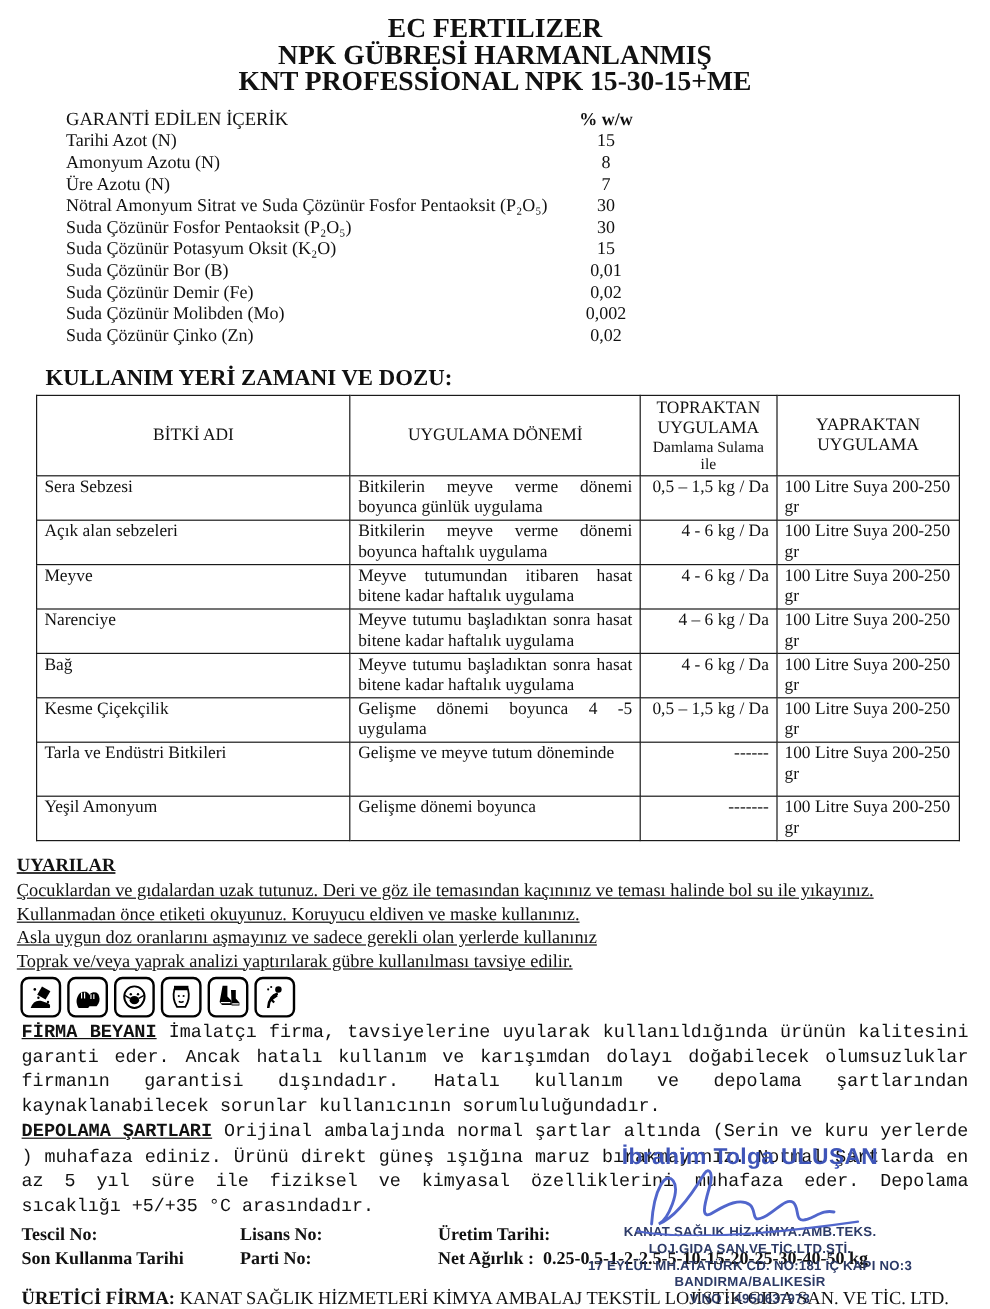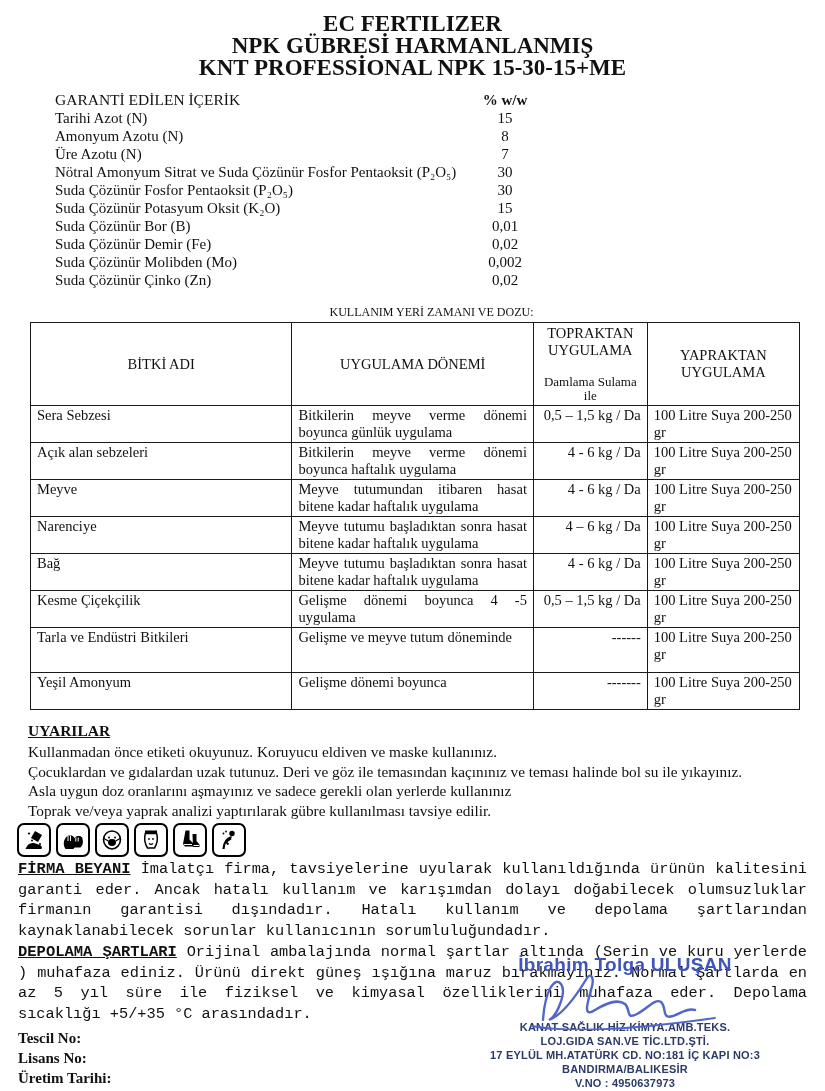--- a/index.html
+++ b/index.html
@@ -16,45 +16,45 @@
   
   .title-block{padding-top:13px;text-align:center;font-weight:700;font-size:23px;line-height:22px;}
   
   .guaranteed{margin:12px 0 0 55px;width:510px;}
   .g-row{display:flex;line-height:18px;}
   .g-label{width:405px;}
   .g-val{width:90px;text-align:center;}
   .g-head .g-label{font-weight:400;font-size:15.5px;}
   .g-head .g-val{font-weight:700;}
   
-  .usage-caption{margin:16px 0 2px 38px;font-weight:400;font-size:12px;text-align:center;}
+  .usage-caption{margin:16px 0 2px 38px;font-weight:700;font-size:19px;}
   table.usage{border-collapse:collapse;margin-left:30px;width:770px;table-layout:fixed;}
   table.usage th,table.usage td{border:1px solid #1a1a1a;vertical-align:top;padding:1px 6px;font-size:14.5px;line-height:17px;}
   table.usage th{font-weight:400;text-align:center;vertical-align:middle;padding:2px 3px;}
-  .th-sub{font-size:13px;line-height:14px;margin-top:16px;}
+  .th-sub{font-size:13px;line-height:14px;}
   .th-main{font-size:14.5px;line-height:17px;}
   td.c-crop{text-align:left;}
   td.c-period{text-align:justify;}
   td.c-soil{text-align:right;}
   td.c-leaf{text-align:left;padding-left:5px;}
   tr.tall td{height:42px;}
   
-  .warnings{margin:12px 0 0 28px;width:788px;}
+  .warnings{margin:12px 0 0 14px;width:788px;text-decoration:underline;}
   .warn-head{font-weight:700;font-size:15.5px;text-decoration:underline;margin-bottom:2px;}
   .warn-line{line-height:19.5px;font-size:15.3px;}
   
   .picto-row{display:flex;gap:5px;margin:3px 0 2px 17px;}
   .picto{width:30px;height:30px;border:2.6px solid #000;border-radius:7px;display:flex;align-items:center;justify-content:center;background:#fff;}
   .picto svg{width:24px;height:24px;}
   
   .para{margin:1px 0 0 18px;width:789px;text-align:justify;font-size:15.3px;line-height:20.5px;font-family:Liberation Mono, monospace;}
   .lead{font-weight:700;text-decoration:underline;font-size:15.5px;}
   
   .info-grid{margin:4px 0 0 18px;font-weight:700;font-size:15px;line-height:20px;}
-  .info-row{display:flex;flex-direction:column;}
+  .info-row{display:flex;}
   .info-c1{width:182px;}
   .info-c2{width:165px;}
   .info-c3{flex:1;}
   
   .producer{margin:14px 0 0 18px;font-size:15.3px;line-height:20px;width:789px;}
   .producer b{font-size:15.5px;}
   
   .sig-block{position:absolute;left:470px;top:954px;width:310px;text-align:center;
              font-family:"Liberation Sans","DejaVu Sans",sans-serif;}
   .sig-name{font-weight:700;font-size:19px;letter-spacing:.3px;}
@@ -189,22 +189,22 @@
           <td class="c-crop">Yeşil Amonyum</td>
           <td class="c-period">Gelişme dönemi boyunca</td>
           <td class="c-soil">-------</td>
           <td class="c-leaf">100 Litre Suya 200-250 gr</td>
         </tr>
     </tbody>
   </table>
 
   <div class="warnings">
     <div class="warn-head">UYARILAR</div>
+    <div class="warn-line">Çocuklardan ve gıdalardan uzak tutunuz.   Deri ve göz ile temasından kaçınınız ve teması halinde bol su ile yıkayınız.</div>
     <div class="warn-line">Kullanmadan önce etiketi okuyunuz.  Koruyucu eldiven ve maske kullanınız.</div>
-    <div class="warn-line">Çocuklardan ve gıdalardan uzak tutunuz.   Deri ve göz ile temasından kaçınınız ve teması halinde bol su ile yıkayınız.</div>
     <div class="warn-line">Asla uygun doz oranlarını aşmayınız ve sadece gerekli olan yerlerde kullanınız</div>
     <div class="warn-line">Toprak ve/veya yaprak analizi yaptırılarak gübre kullanılması tavsiye edilir.</div>
   </div>
 
   <div class="picto-row">
     <span class="picto">
       <svg viewBox="0 0 24 24">
           <path d="M13 3 l7 4 -4 7 -7-4 z" fill="#000"></path>
           <circle cx="7" cy="5.5" r="1.1" fill="#000"></circle>
           <circle cx="10" cy="12.5" r="1" fill="#000"></circle>

